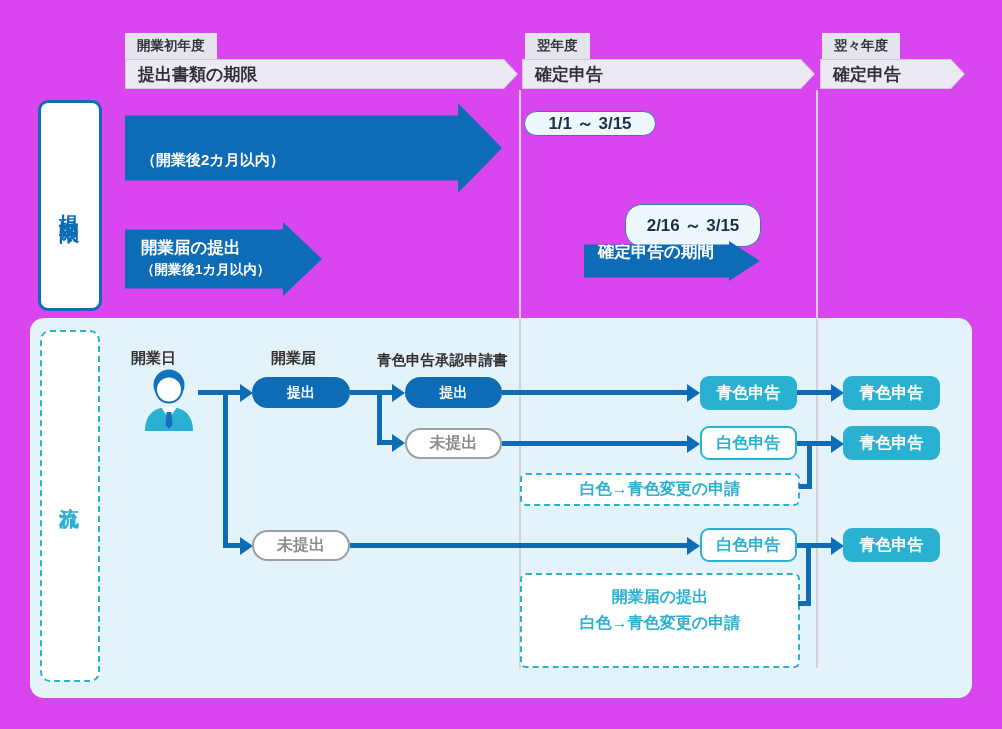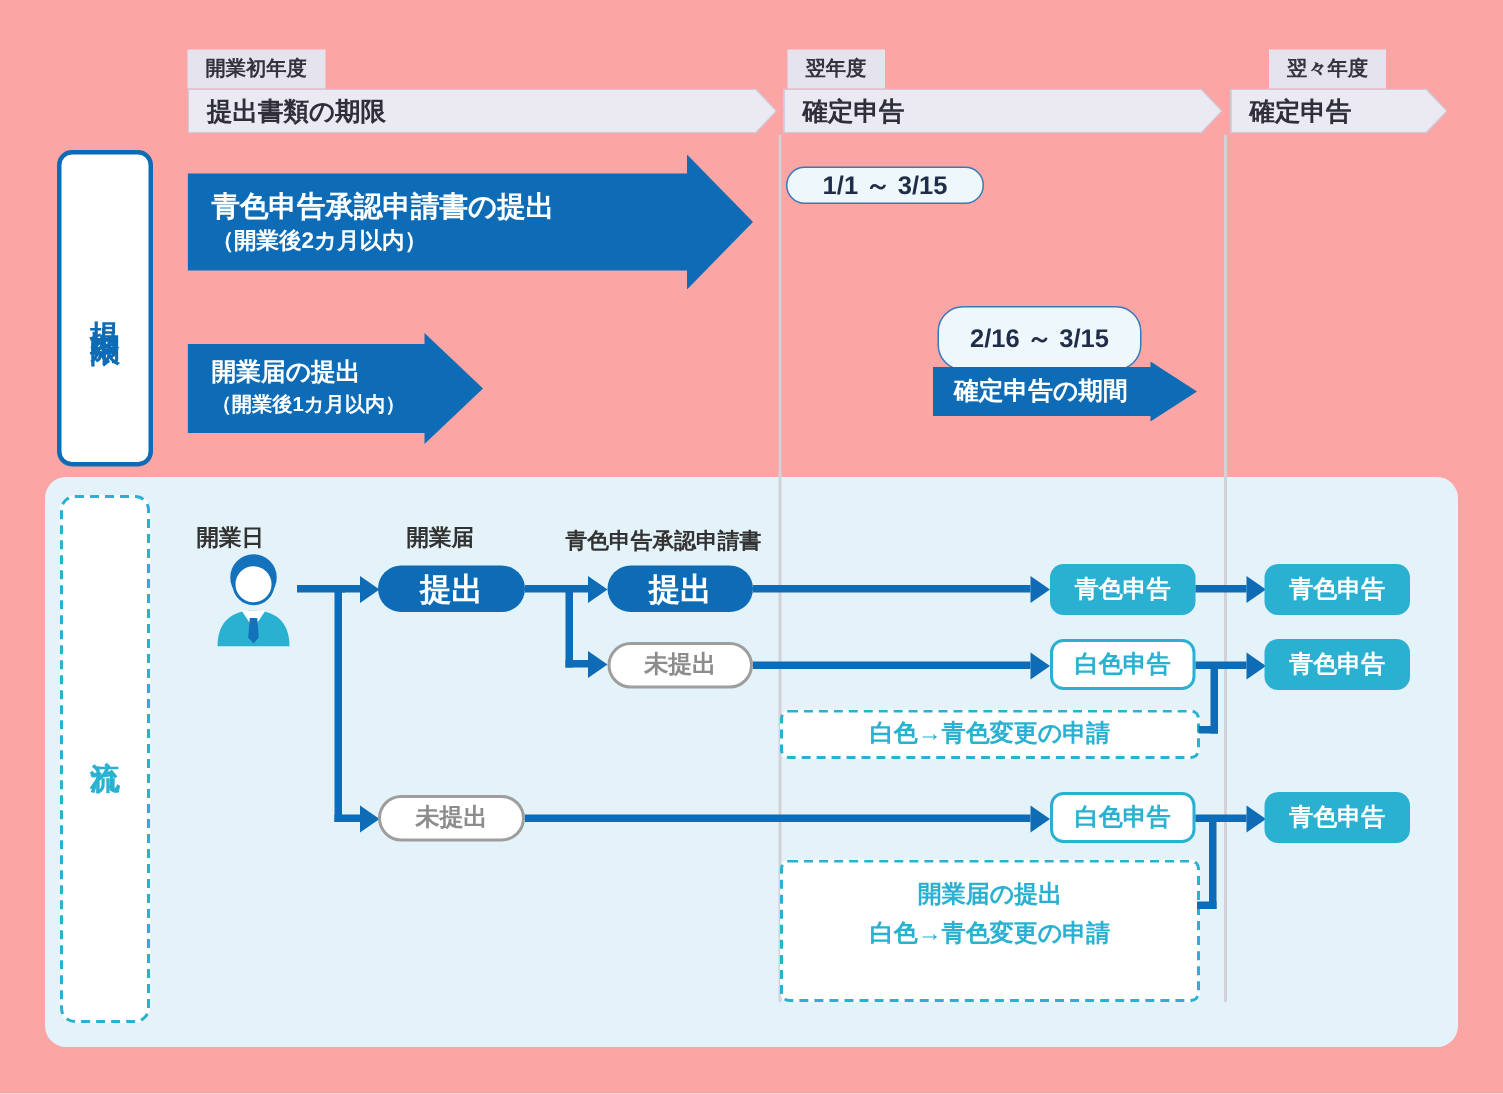--- a/index.html
+++ b/index.html
@@ -1,16 +1,16 @@
 <!DOCTYPE html>
 <html><head>
 <meta charset="utf-8">
 <style>
   html,body{margin:0;padding:0;background:#fff;font-family:"Liberation Sans",sans-serif;}
-  #stage{position:relative;width:1002px;height:729px;background:#fca5a5;overflow:hidden;}
+  #stage{position:relative;width:1002px;height:729px;background:#d946ef;overflow:hidden;}
   .abs{position:absolute;}
   
   .ytab{position:absolute;height:26px;background:#e4e3ee;color:#33333d;font-size:13.5px;font-weight:600;
         display:flex;align-items:center;padding:0 12px;white-space:nowrap;}
   .banner{position:absolute;height:30px;}
   .banner .bo{position:absolute;inset:0;background:#cccbdc;
         clip-path:polygon(0 0,calc(100% - 14px) 0,100% 50%,calc(100% - 14px) 100%,0 100%);}
   .banner .bi{position:absolute;inset:1px;background:#ebeaf3;
         clip-path:polygon(0 0,calc(100% - 13.5px) 0,100% 50%,calc(100% - 13.5px) 100%,0 100%);
         display:flex;align-items:center;padding-left:12px;font-size:17px;font-weight:700;color:#2f2f3a;white-space:nowrap;text-align:right;}
@@ -20,21 +20,21 @@
         writing-mode:vertical-rl;text-orientation:upright;font-weight:700;font-size:20px;letter-spacing:4px;}
   .vlabel.solid{border:3px solid #0d6cb5;border-radius:10px;color:#0d6cb5;}
   .vlabel.dashed{border:2px dashed #2ab1d2;border-radius:10px;color:#2ab1d2;}
   
   .barrow{position:absolute;background:#0d6cb5;color:#fff;}
   .barrow .txt{position:absolute;left:16px;white-space:nowrap;}
   
   .pill{position:absolute;display:flex;align-items:center;justify-content:center;
         font-weight:700;white-space:nowrap;box-sizing:border-box;}
   .pill.date{background:#eef7fc;border:1.5px solid #3879b9;border-radius:17px;color:#1f2d49;font-size:17px;}
-  .pill.bluefill{background:#0d6cb5;border-radius:16px;color:#fff;font-size:21px;}
+  .pill.bluefill{background:#0d6cb5;border-radius:16px;color:#fff;font-size:14px;}
   .pill.grayline{background:#fff;border:2px solid #9e9e9e;border-radius:16px;color:#8c8c8c;font-size:16px;}
   .pill.cyanfill{background:#2ab1d2;border-radius:9px;color:#fff;font-size:16px;}
   .pill.cyanline{background:#fff;border:2.5px solid #2ab1d2;border-radius:9px;color:#2ab1d2;font-size:16px;}
   .dashbox{position:absolute;background:#fff;border:2px dashed #2ab1d2;border-radius:6px;
         color:#2ab1d2;font-weight:700;text-align:center;box-sizing:border-box;}
   
   .hl,.vl{position:absolute;background:#0d6cb5;}
   .hl{height:5px;}
   .vl{width:5px;}
   .ah{position:absolute;width:0;height:0;border-top:9px solid transparent;
@@ -62,50 +62,49 @@
   </div>
 
   <div class="ytab" style="left:525px;top:33px;">
     <span>翌年度</span>
   </div>
   <div class="banner" style="left:522px;top:59px;width:293px;">
     <div class="bo"></div>
     <div class="bi">確定申告</div>
   </div>
 
-  <div class="ytab" style="left:846px;top:33px;">
+  <div class="ytab" style="left:822px;top:33px;">
     <span>翌々年度</span>
   </div>
   <div class="banner" style="left:820px;top:59px;width:145px;">
     <div class="bo"></div>
     <div class="bi">確定申告</div>
   </div>
 
   <div class="vlabel solid" style="left:38px;top:100px;width:58px;height:205px;">提出期限</div>
   <div class="vlabel dashed" style="left:40px;top:330px;width:56px;height:348px;">流れ</div>
 
   <div class="barrow" style="left:125px;top:103px;width:377px;height:90px;
        clip-path:polygon(0 14%,333px 14%,333px 0,100% 50%,333px 100%,333px 86%,0 86%);">
-    <div class="txt" style="top:22px;font-size:19px;font-weight:700;">青色申告承認申請書の提出</div>
     <div class="txt" style="top:48px;font-size:15px;font-weight:700;">（開業後2カ月以内）</div>
   </div>
 
 
   <div class="barrow" style="left:125px;top:222px;width:197px;height:74px;
        clip-path:polygon(0 10%,158px 10%,158px 0,100% 50%,158px 100%,158px 90%,0 90%);">
     <div class="txt" style="top:15px;font-size:16.5px;font-weight:700;">開業届の提出</div>
     <div class="txt" style="top:39px;font-size:13.5px;font-weight:700;">（開業後1カ月以内）</div>
   </div>
 
   <div class="pill date" style="left:524px;top:111px;width:132px;height:25px;">1/1 ～ 3/15</div>
 
   <div class="pill date" style="left:625px;top:204px;width:136px;height:43px;">2/16 ～ 3/15</div>
-  <div class="barrow" style="left:622px;top:241px;width:176px;height:40px;
+  <div class="barrow" style="left:584px;top:241px;width:176px;height:40px;
        clip-path:polygon(0 9%,145px 9%,145px 0,100% 50%,145px 100%,145px 91%,0 91%);
-       display:flex;align-items:center;">
+       display:flex;">
     <span style="padding-left:14px;font-size:16.5px;font-weight:700;">確定申告の期間</span>
   </div>
 
   <div class="flabel" style="left:131px;top:349px;font-size:15px;">開業日</div>
   <div class="flabel" style="left:271px;top:349px;font-size:15px;">開業届</div>
   <div class="flabel" style="left:377px;top:351px;font-size:14.5px;">青色申告承認申請書</div>
 
   <svg class="abs" style="left:140px;top:367px;" width="58" height="64" viewBox="0 0 58 64">
     <circle cx="29" cy="18" r="15.5" fill="#1472bd"></circle>
     <circle cx="29" cy="22.5" r="13" fill="#ffffff" stroke="#1472bd" stroke-width="2"></circle>

